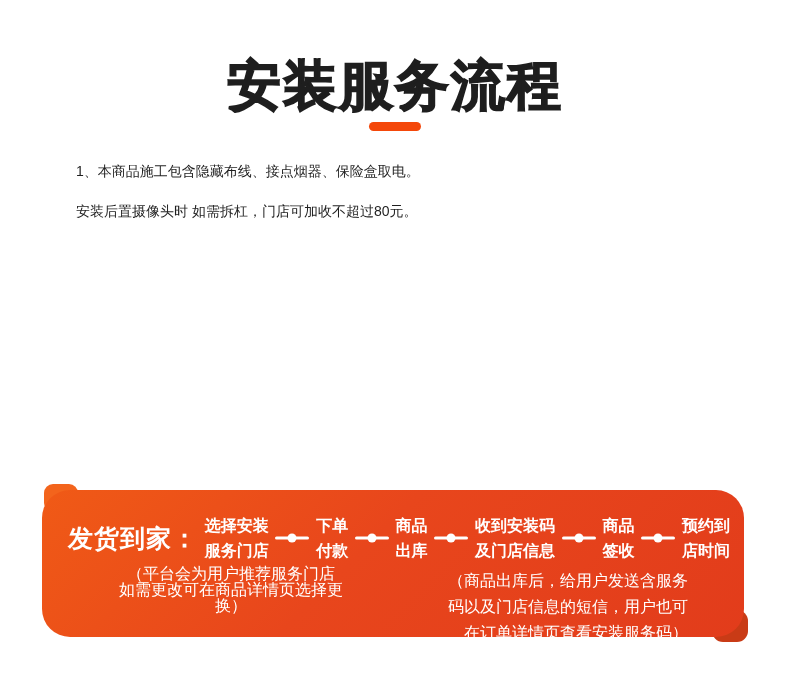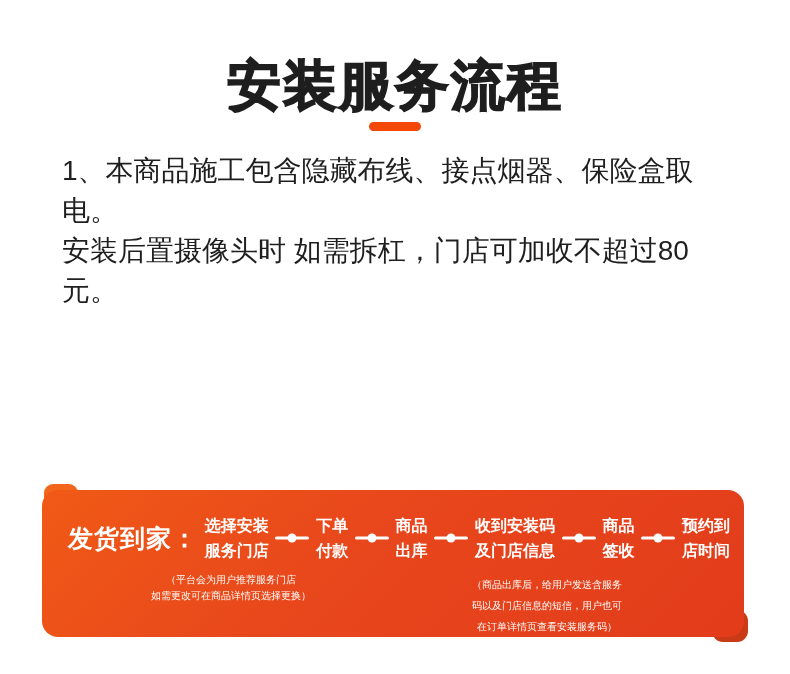--- a/index.html
+++ b/index.html
@@ -16,38 +16,38 @@
     -webkit-text-stroke: 1.5px #1e1e1e;
   }
   .title-dash {
     position: absolute; top: 122px; left: 50%; transform: translateX(-50%);
     width: 52px; height: 9px; border-radius: 5px;
     background: #f4470a;
   }
 
   
   .terms {
-    position: absolute; top: 151px; left: 62px; width: 672px;
-    color: #1f1f1f; font-size: 28px; line-height: 40px;
+    position: absolute; top: 151px; left: 76px; width: 672px;
+    color: #1f1f1f; font-size: 14px; line-height: 40px;
   }
   .terms p { white-space: pre-line; margin-bottom: 4px; }
 
   
   .banner-wrap { position: absolute; left: 42px; top: 490px; width: 702px; height: 147px; }
   .accent-tl {
     position: absolute; left: 2px; top: -6px; width: 34px; height: 28px;
     border-radius: 9px; background: #f3641c; z-index: 0;
   }
   .accent-br {
     position: absolute; right: -4px; bottom: -5px; width: 36px; height: 32px;
     border-radius: 11px; background: #c93b16; z-index: 0;
   }
   .banner {
     position: absolute; inset: 0; z-index: 1;
-    border-radius: 16px;
+    border-radius: 28px;
     background: linear-gradient(135deg, #f05a16 0%, #e8461c 45%, #e23c1b 100%);
   }
   .flow-row {
     position: absolute; z-index: 2; left: 26px; right: 14px; top: 20px; height: 56px;
     display: flex; align-items: center; justify-content: space-between;
   }
   .flow-label {
     color: #ffffff; font-size: 25px; font-weight: 700; letter-spacing: 1px;
     white-space: nowrap; flex: 0 0 auto;
   }
@@ -61,25 +61,24 @@
     height: 3px; transform: translateY(-50%);
     background: #ffffff; border-radius: 2px;
   }
   .connector::after {
     content: ""; position: absolute; left: 50%; top: 50%;
     width: 9px; height: 9px; transform: translate(-50%, -50%);
     background: #ffffff; border-radius: 50%;
   }
   .flow-note {
     position: absolute; z-index: 2; color: #ffffff; white-space: pre-line;
-    font-size: 10px;
-    margin-top: 6px;
+    font-size: 16px;
   }
   .note-store { left: 64px; top: 76px; width: 250px; text-align: center; line-height: 16px; }
-  .note-code  { left: 380px; top: 78px; width: 250px; text-align: center; line-height: 21px; }
+  .note-code  { left: 396px; top: 78px; width: 250px; text-align: right; line-height: 26px; }
 </style>
 </head>
 <body>
 
 <div class="page-title">安装服务流程</div>
 <div class="title-dash"></div>
 
 <div class="terms">
   <p>1、本商品施工包含隐藏布线、接点烟器、保险盒取电。
 安装后置摄像头时 如需拆杠，门店可加收不超过80元。</p>

